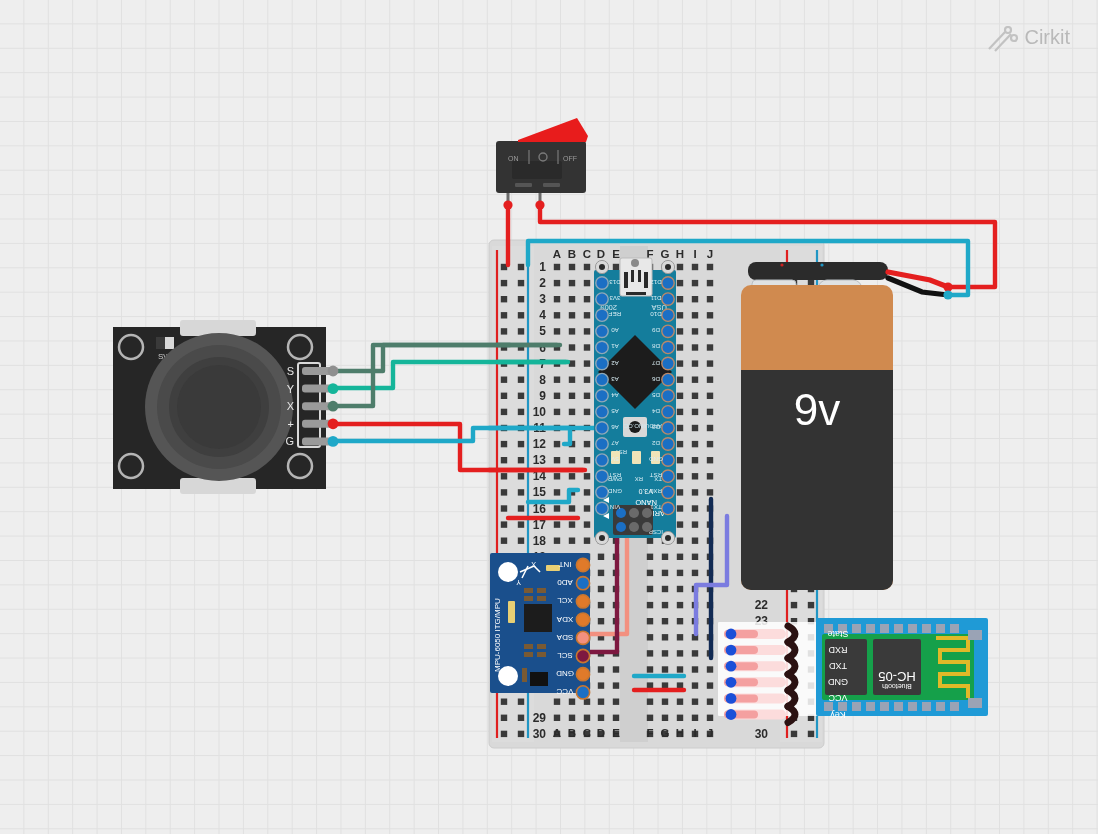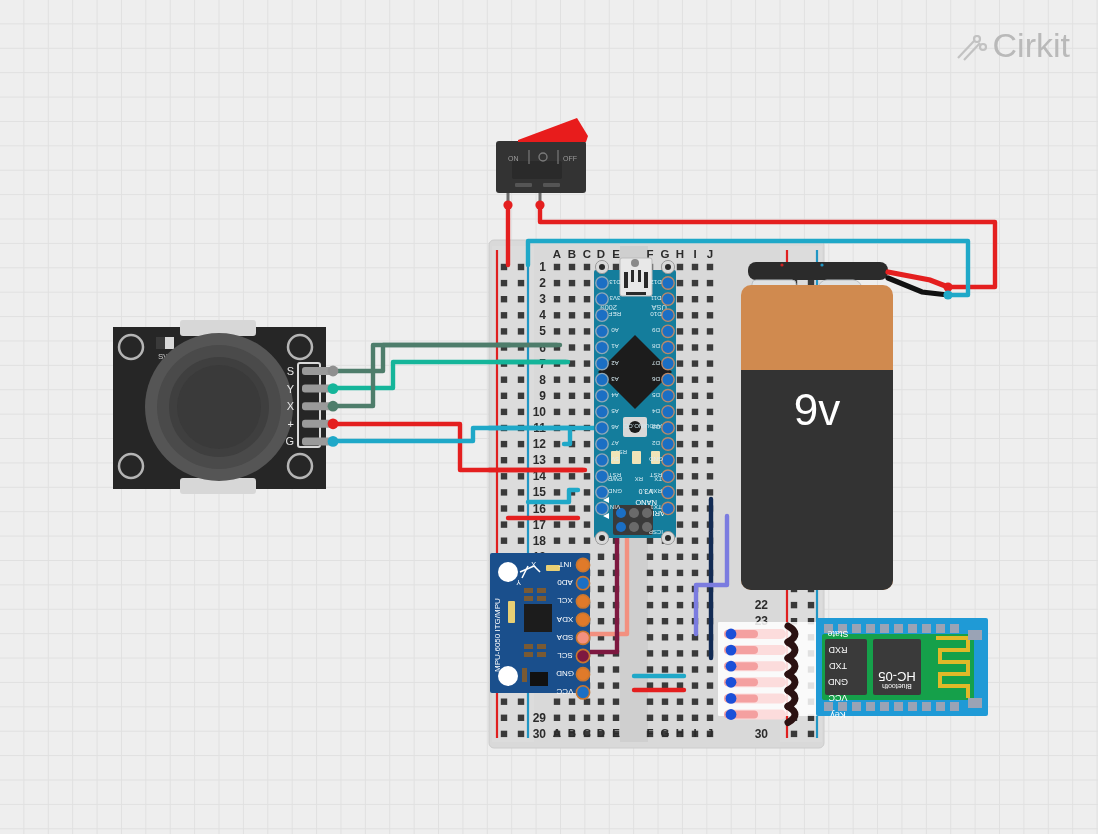--- a/index.html
+++ b/index.html
@@ -13,22 +13,22 @@
     position:absolute;inset:0;
     background-image:
       linear-gradient(to right, #e0e0e0 1px, transparent 1px),
       linear-gradient(to bottom, #e0e0e0 1px, transparent 1px);
     background-size:24.4px 24.4px;
     background-position:-1px -1px;
   }
   #canvas{position:absolute;inset:0;}
   .wm{
     position:absolute;right:28px;top:26px;
-    display:flex;align-items:flex-end;gap:4px;
-    color:#b9b9b9;font-size:34px;letter-spacing:0px;
+    display:flex;align-items:flex-start;gap:4px;
+    color:#b9b9b9;font-size:20px;letter-spacing:0px;
     user-select:none;
   }
   .wm .wm-light{font-weight:400;}
   .wm .wm-bold{font-weight:700;color:#b4b4b4;}
   .wm svg{display:block;}
 </style>
 </head>
 <body>
 
 <div id="grid"></div>

